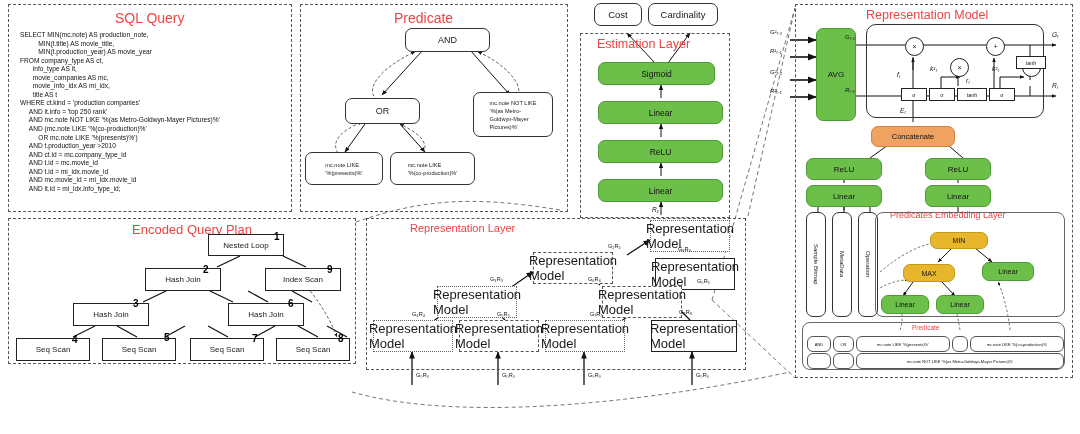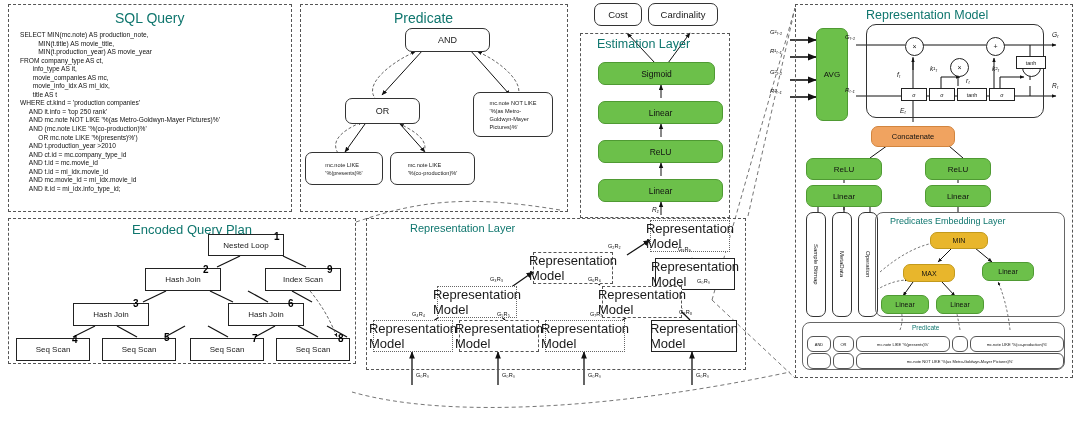--- a/index.html
+++ b/index.html
@@ -1,21 +1,21 @@
 <!DOCTYPE html>
 <html><head>
 <meta charset="utf-8">
 <style>
   html,body{margin:0;padding:0;background:#fff;}
   body{width:1080px;height:434px;position:relative;overflow:hidden;
        font-family:"Liberation Sans",sans-serif;color:#1a1a1a;}
   .fig{position:absolute;left:0;top:0;width:1080px;height:434px;}
   svg.layer{position:absolute;left:0;top:0;width:1080px;height:434px;pointer-events:none;}
   .panel{position:absolute;border:1.2px dashed #555;box-sizing:border-box;}
-  .ptitle{position:absolute;font-size:13px;color:#0f766e;white-space:nowrap;}
+  .ptitle{position:absolute;font-size:13px;color:#ef4444;white-space:nowrap;}
   .box{position:absolute;box-sizing:border-box;display:flex;align-items:center;
        justify-content:center;text-align:left;background:#fff;}
   .rect{border:1.1px solid #222;}
   .round{border:1.1px solid #333;border-radius:7px;}
   .dash{border:1.2px dashed #555;}
   .dot{border:1.4px dotted #666;}
   .green{background:#6cc04a;border:1px solid #4f9a33;border-radius:7px;color:#111;}
   .orange{background:#f0a360;border:1px solid #d2853f;border-radius:7px;color:#111;}
   .yellow{background:#e8b62c;border:1px solid #c39a1c;border-radius:7px;color:#111;}
   .sql{position:absolute;font-size:6.6px;line-height:8.55px;white-space:pre;color:#111;}
@@ -304,21 +304,21 @@
   <div class="lbl" style="left:696px;top:372px;">G₀R₀</div>
 
   <div class="panel" style="left:795px;top:4px;width:278px;height:374px;"></div>
   <div class="ptitle" style="left:866px;top:8px;font-size:12.5px;">Representation Model</div>
 
   <div class="lbl" style="left:770px;top:28px;font-size:6px;font-style:italic;">G¹ₜ₋₁</div>
   <div class="lbl" style="left:770px;top:47px;font-size:6px;font-style:italic;">R¹ₜ₋₁</div>
   <div class="lbl" style="left:770px;top:68px;font-size:6px;font-style:italic;">G²ₜ₋₁</div>
   <div class="lbl" style="left:770px;top:87px;font-size:6px;font-style:italic;">R²ₜ₋₁</div>
 
-  <div class="box green" style="left:816px;top:28px;width:32px;height:93px;font-size:8px;">AVG</div>
+  <div class="box green" style="left:816px;top:28px;width:40px;height:93px;font-size:8px;">AVG</div>
 
   <div class="box round" style="left:866px;top:24px;width:178px;height:94px;background:transparent;border-radius:10px;"></div>
 
   <div class="lbl" style="left:845px;top:33px;font-size:6px;font-style:italic;">Gₜ₋₁</div>
   <div class="lbl" style="left:845px;top:86px;font-size:6px;font-style:italic;">Rₜ₋₁</div>
   <div class="lbl" style="left:1052px;top:30px;font-size:6.5px;font-style:italic;">Gₜ</div>
   <div class="lbl" style="left:1052px;top:81px;font-size:6.5px;font-style:italic;">Rₜ</div>
 
   <div class="circ" style="left:905px;top:37px;width:17px;height:17px;">×</div>
   <div class="circ" style="left:986px;top:37px;width:17px;height:17px;">+</div>
@@ -342,21 +342,21 @@
   <div class="box green" style="left:806px;top:158px;width:76px;height:22px;font-size:8px;">ReLU</div>
   <div class="box green" style="left:806px;top:185px;width:76px;height:22px;font-size:8px;">Linear</div>
   <div class="box green" style="left:925px;top:158px;width:66px;height:22px;font-size:8px;">ReLU</div>
   <div class="box green" style="left:925px;top:185px;width:66px;height:22px;font-size:8px;">Linear</div>
 
   <div class="box round vert" style="left:806px;top:212px;width:20px;height:105px;font-size:6px;">Sample Bitmap</div>
   <div class="box round vert" style="left:832px;top:212px;width:20px;height:105px;font-size:6px;">MetaData</div>
   <div class="box round vert" style="left:858px;top:212px;width:20px;height:105px;font-size:6px;">Operation</div>
 
   <div class="box round" style="left:875px;top:212px;width:190px;height:105px;background:transparent;border:1px solid #666;border-radius:8px;"></div>
-  <div class="ptitle" style="left:890px;top:216px;font-size:9px;text-align:right;">Predicates Embedding Layer</div>
+  <div class="ptitle" style="left:890px;top:210px;font-size:9px;text-align:right;">Predicates Embedding Layer</div>
 
   <div class="box yellow" style="left:930px;top:232px;width:58px;height:17px;font-size:7px;">MIN</div>
   <div class="box yellow" style="left:903px;top:264px;width:52px;height:18px;font-size:7px;">MAX</div>
   <div class="box green" style="left:982px;top:262px;width:52px;height:19px;font-size:7px;">Linear</div>
   <div class="box green" style="left:881px;top:295px;width:48px;height:19px;font-size:7px;">Linear</div>
   <div class="box green" style="left:936px;top:295px;width:48px;height:19px;font-size:7px;">Linear</div>
 
   <div class="box round" style="left:802px;top:322px;width:263px;height:48px;background:transparent;border:1px solid #666;border-radius:8px;"></div>
   <div class="ptitle" style="left:912px;top:324px;font-size:6.5px;">Predicate</div>
 

